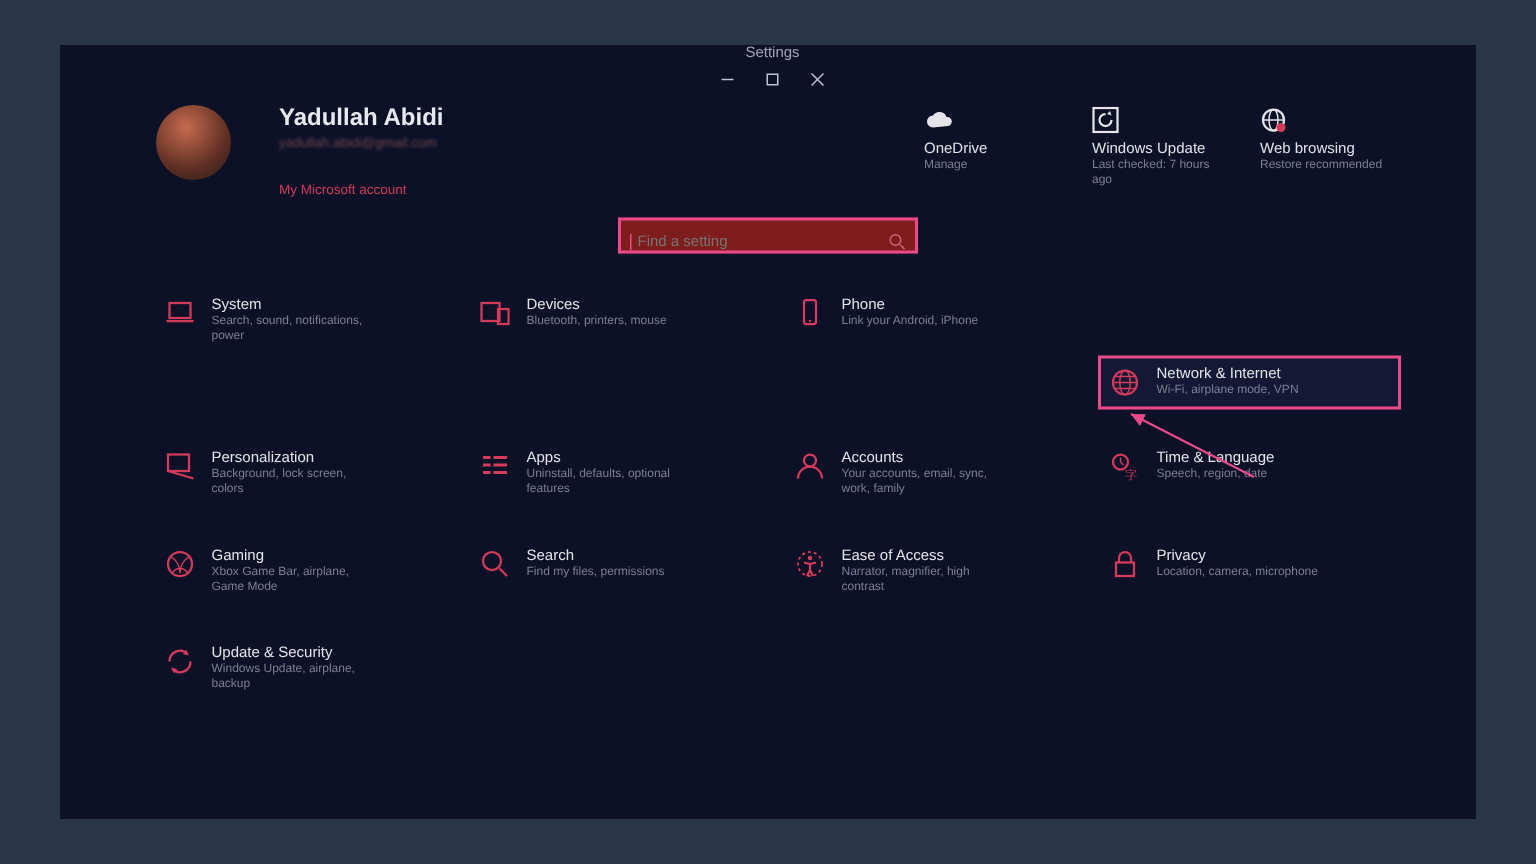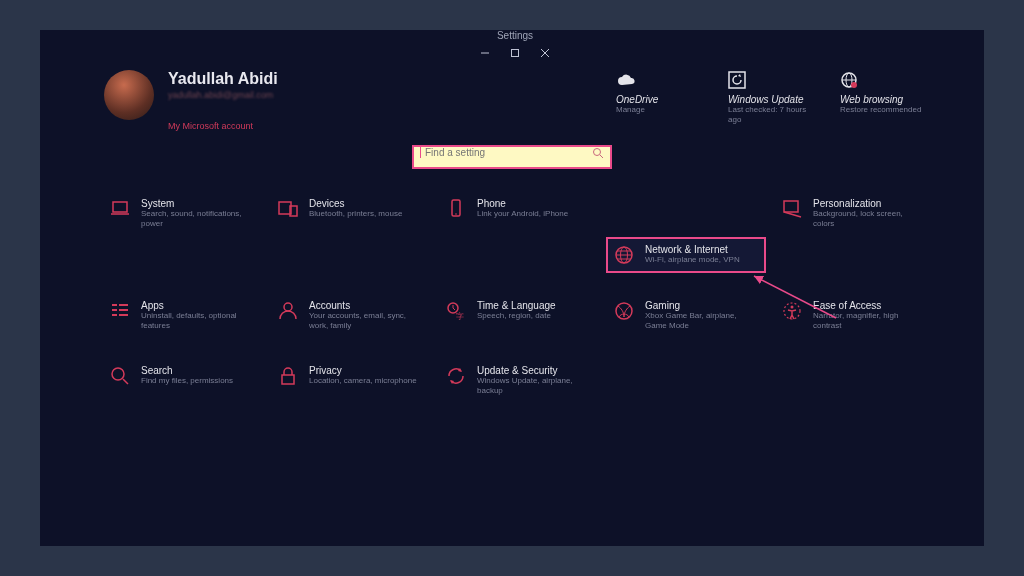--- a/index.html
+++ b/index.html
@@ -28,60 +28,60 @@
     font-size: 10px;
     color: #9fa4b6;
     flex-direction: column;
   }
   .title-controls { display: flex; gap: 0; }
   .title-controls .ctl { width: 30px; height: 24px; display: flex; align-items: center; justify-content: center; cursor: pointer; font-size: 10px; color: #bfc3d4; }
   .header {
     display: flex;
     padding: 16px 40px 8px 64px;
     align-items: flex-start;
-    gap: 14px;
+    gap: 32px;
   }
   .avatar {
     width: 50px; height: 50px; border-radius: 50%;
     background: radial-gradient(circle at 40% 30%, #c76b4e 0%, #5e2f24 60%, #2a1a18 100%);
     flex-shrink: 0;
   }
   .user-block { display: flex; flex-direction: column; gap: 2px; }
   .user-name { font-size: 16px; font-weight: 600; color: #e8e8ef; }
   .user-email { font-size: 9px; color: #6e4450; filter: blur(1px); }
   .user-link { font-size: 9px; color: #d03a5a; margin-top: 19px; }
   .status-row {
     margin-left: auto;
     display: flex;
     gap: 28px;
     padding-right: 20px;
   }
   .status-item { display: flex; flex-direction: column; align-items: flex-start; width: 84px; }
   .status-item .sicon { height: 20px; display:flex; align-items:center; color:#e4e4ea; }
-  .status-item .stitle { font-size: 10px; color: #e2e2e8; margin-top:4px;font-style:italic; }
+  .status-item .stitle { font-size: 10px; color: #e2e2e8; margin-top:4px; }
   .status-item .ssub { font-size: 8px; color: #7b7f95; line-height: 1.2; }
   .search-wrap { display: flex; justify-content: center; margin: 6px 0 16px; }
   .search-box {
     width: 200px; height: 24px;
     border: 2px solid #e94a8a;
-    background: #fef9c3;
-    display: flex; align-items: flex-start;
+    background: #7f1d1d;
+    display: flex; align-items: flex-end;
     padding: 0 6px;
     position: relative;
   }
   .search-input {
     flex: 1; background: transparent; border: none; outline: none;
     color: #8a8da2; font-size: 10px;
     border-left: 1px solid #e94a8a;
     padding-left: 4px;
   }
   .search-icon { color: #c9687e; font-size: 10px; }
   .grid {
     display: grid;
-    grid-template-columns: repeat(5, 1fr);
+    grid-template-columns: repeat(4, 1fr);
     column-gap: 8px;
     row-gap: 20px;
     padding: 6px 50px 0 62px;
   }
   .tile {
     display: flex;
     gap: 10px;
     padding: 6px 6px;
     cursor: pointer;
     border: 1px solid transparent;
@@ -337,41 +337,41 @@
       </span>
       <div class="tile-text">
         <span class="tile-title">Gaming</span>
         <span class="tile-sub">Xbox Game Bar, airplane, Game Mode</span>
       </div>
     </div>
 
     <div class="tile">
       <span class="tile-icon">
         <svg width="22" height="22" viewBox="0 0 22 22">
+            <circle cx="9" cy="9" r="6" fill="none" stroke="currentColor" stroke-width="1.5"></circle>
+            <line x1="14" y1="14" x2="19" y2="19" stroke="currentColor" stroke-width="1.5"></line>
+          </svg>
+      </span>
+      <div class="tile-text">
+        <span class="tile-title">Search</span>
+        <span class="tile-sub">Find my files, permissions</span>
+      </div>
+    </div>
+
+    <div class="tile">
+      <span class="tile-icon">
+        <svg width="22" height="22" viewBox="0 0 22 22">
             <circle cx="11" cy="11" r="8" fill="none" stroke="currentColor" stroke-width="1.2" stroke-dasharray="2 2"></circle>
             <circle cx="11" cy="7" r="1.5" fill="currentColor"></circle>
             <path d="M7 10l4 1 4-1M11 11v4l-2 4M11 15l2 4" fill="none" stroke="currentColor" stroke-width="1.5"></path>
           </svg>
       </span>
       <div class="tile-text">
         <span class="tile-title">Ease of Access</span>
         <span class="tile-sub">Narrator, magnifier, high contrast</span>
-      </div>
-    </div>
-
-    <div class="tile">
-      <span class="tile-icon">
-        <svg width="22" height="22" viewBox="0 0 22 22">
-            <circle cx="9" cy="9" r="6" fill="none" stroke="currentColor" stroke-width="1.5"></circle>
-            <line x1="14" y1="14" x2="19" y2="19" stroke="currentColor" stroke-width="1.5"></line>
-          </svg>
-      </span>
-      <div class="tile-text">
-        <span class="tile-title">Search</span>
-        <span class="tile-sub">Find my files, permissions</span>
       </div>
     </div>
 
     <div class="tile">
       <span class="tile-icon">
         <svg width="22" height="22" viewBox="0 0 22 22">
             <rect x="5" y="10" width="12" height="9" fill="none" stroke="currentColor" stroke-width="1.5"></rect>
             <path d="M7 10V7a4 4 0 0 1 8 0v3" fill="none" stroke="currentColor" stroke-width="1.5"></path>
           </svg>
       </span>

